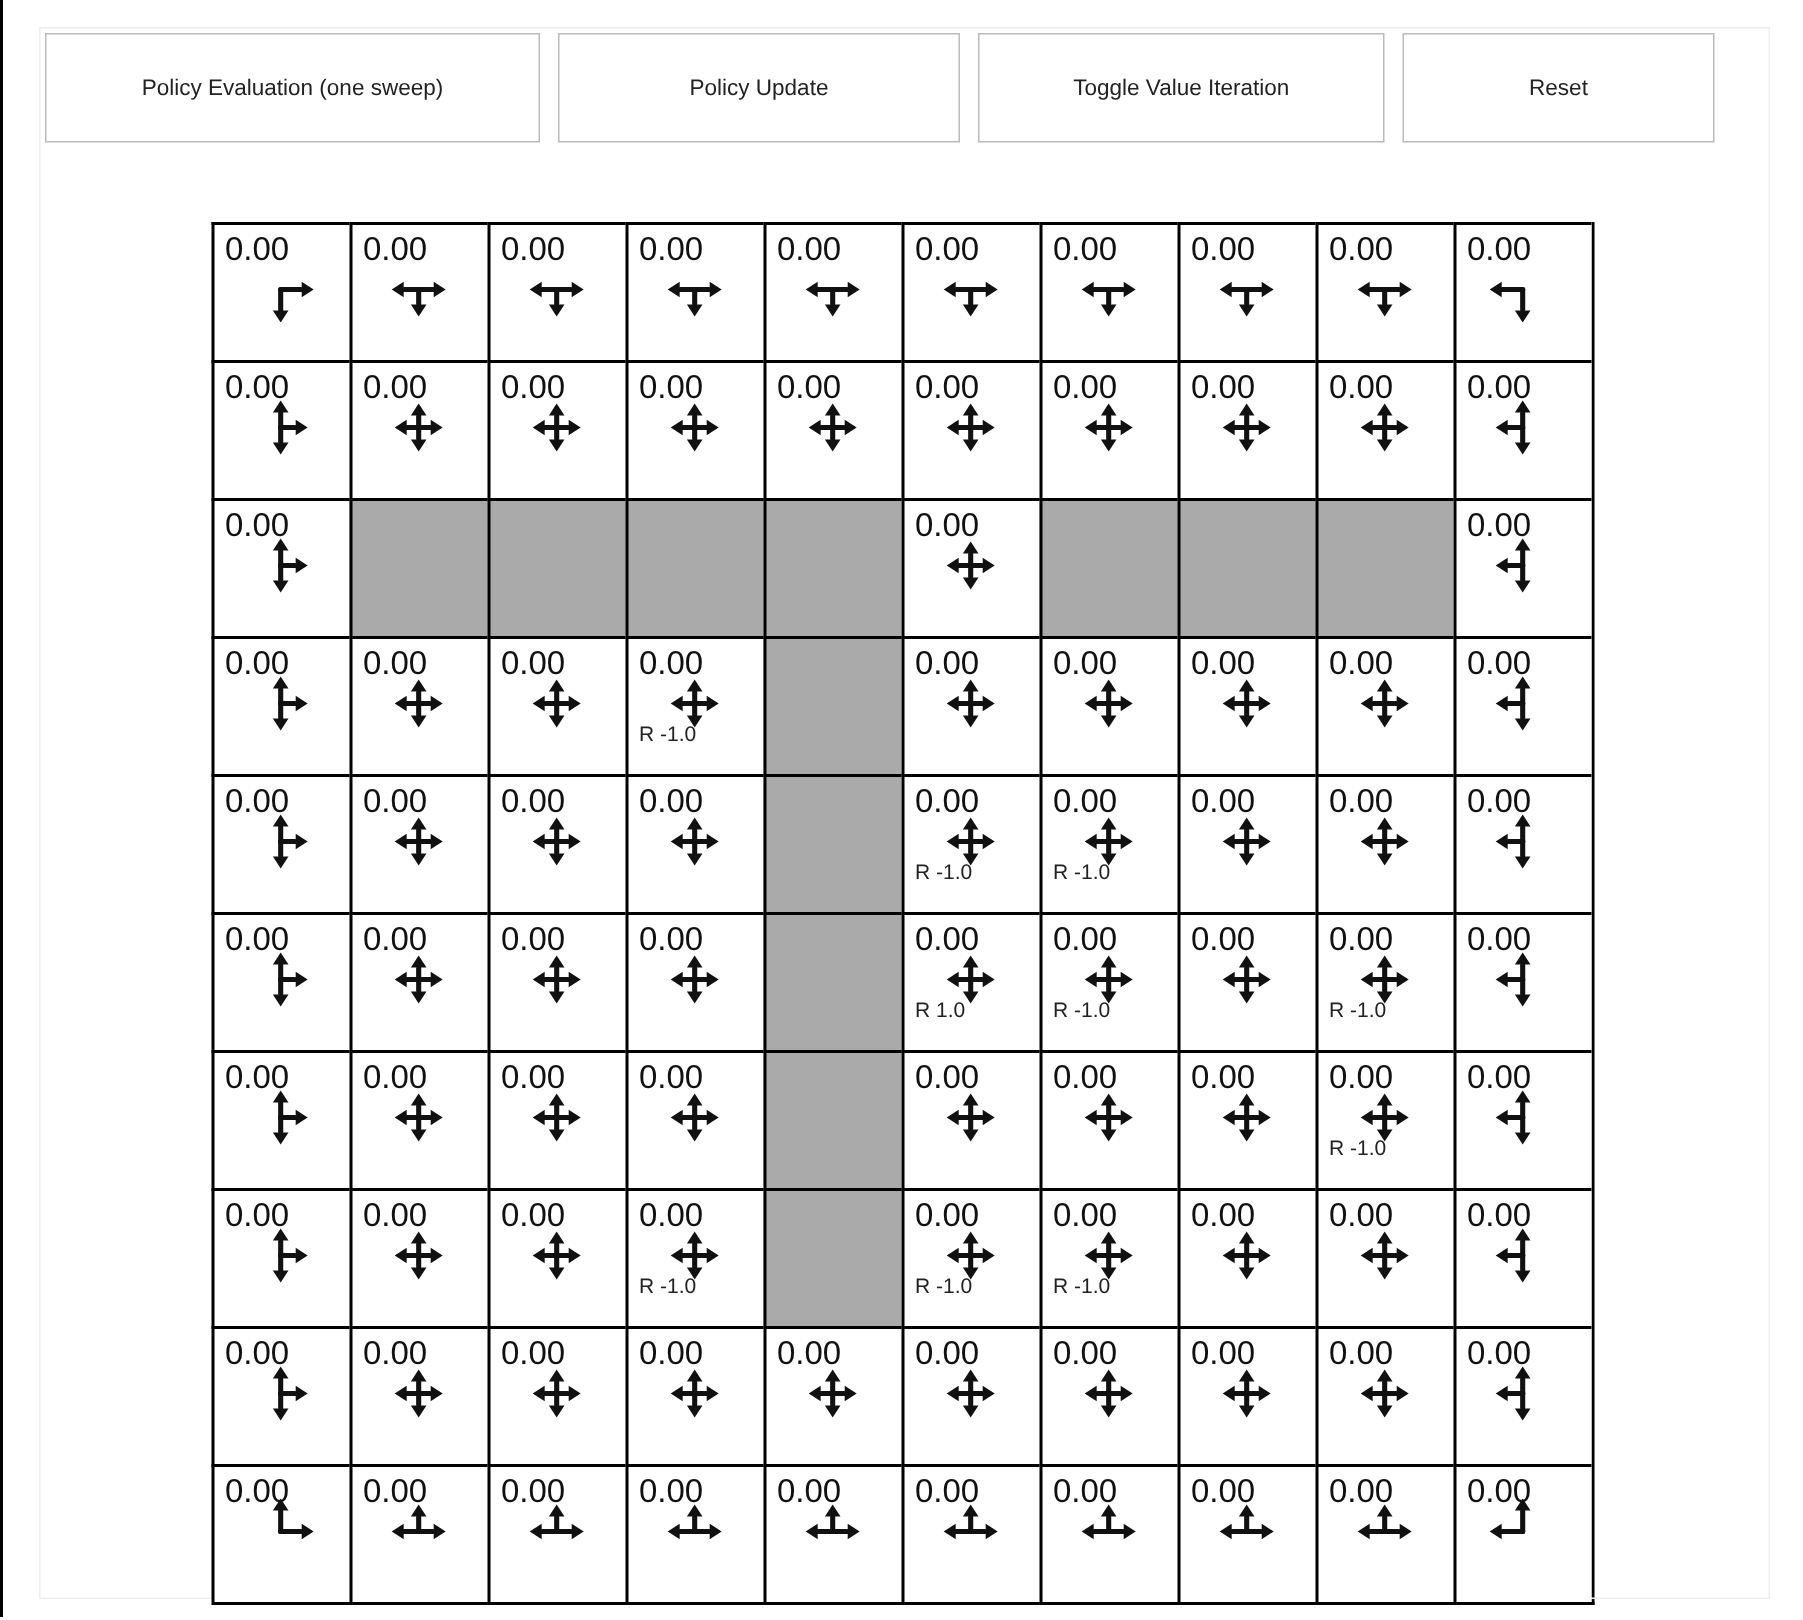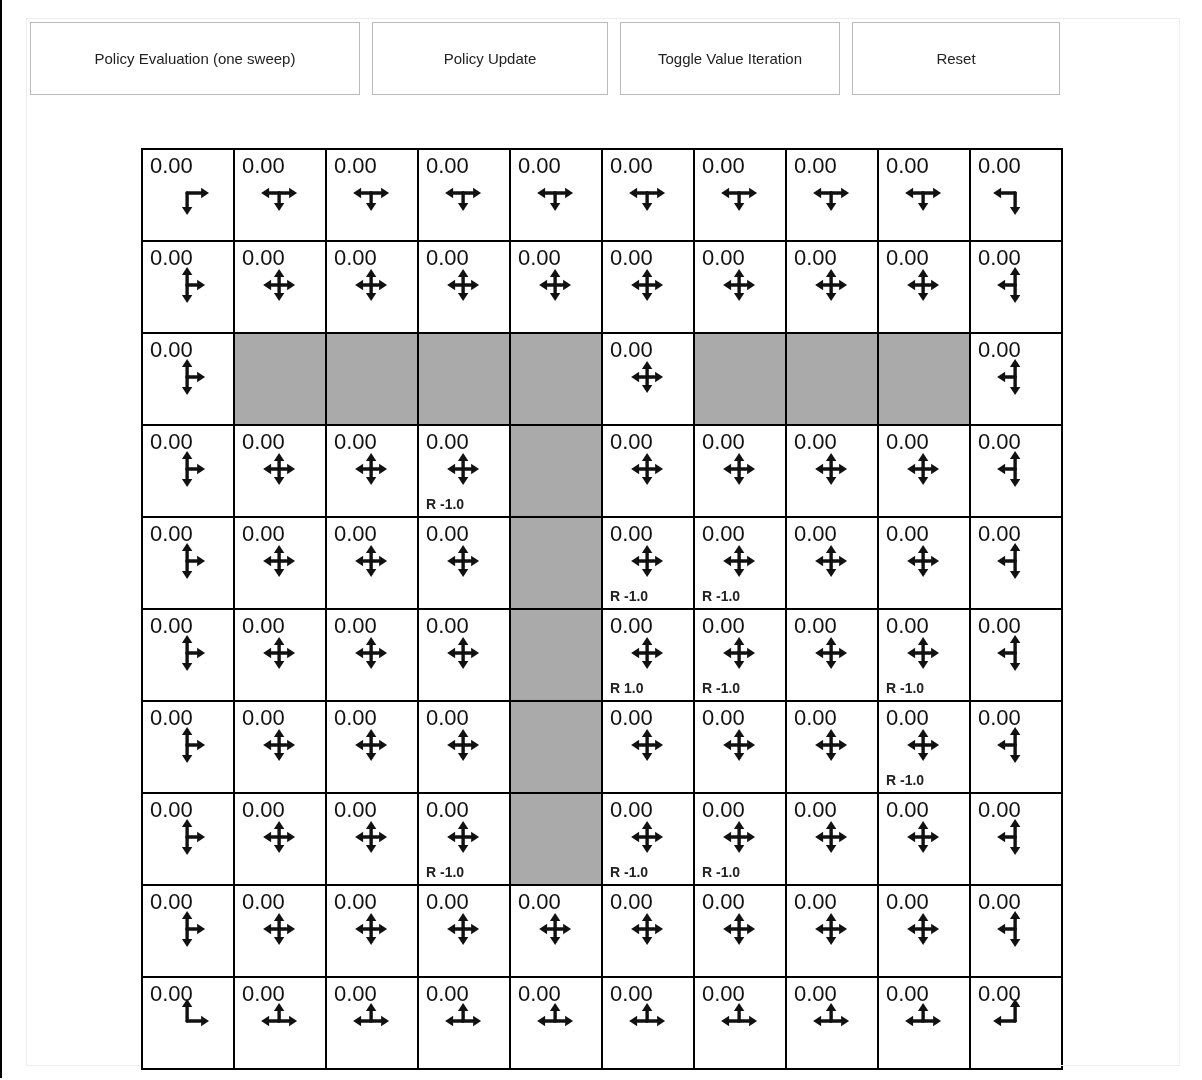--- a/index.html
+++ b/index.html
@@ -14,39 +14,38 @@
     border:1px solid #eeeeee;pointer-events:none;
   }
   .toolbar{
     display:flex;gap:12px;margin:22px 0 0 28px;position:relative;
   }
   .toolbar button{
     height:73px;background:#ffffff;border:1px solid #bbbbbb;
     font-family:"Liberation Sans", sans-serif;
     font-size:15px;color:#222222;cursor:pointer;padding:0 0;
   }
-  .btn-1{width:330px}.btn-2{width:236px}.btn-3{width:220px}.btn-4{width:208px}
+  .btn-1{width:330px}.btn-2{width:268px}.btn-3{width:271px}.btn-4{width:208px}
   .grid{
     display:grid;grid-template-columns:repeat(10,92px);
     grid-auto-rows:92px;width:fit-content;
     margin:53px auto 0;border-right:2px solid #000;border-bottom:2px solid #000;
   }
   .cell{
     box-sizing:border-box;width:92px;height:92px;position:relative;
     background:#ffffff;border-left:2px solid #000;border-top:2px solid #000;
   }
   .cell.wall{background:#aaaaaa;}
   .value{
     position:absolute;top:3px;left:7px;font-size:22px;color:#111111;
     white-space:nowrap;
   }
   .reward{
-    position:absolute;bottom:4px;left:7px;font-size:14px;color:#222222;
+    position:absolute;bottom:19px;left:7px;font-size:14px;color:#222222;
     white-space:nowrap;
-    font-weight:bold;
   }
   svg.arrows{position:absolute;top:21px;left:50%;transform:translateX(-52%);}
   svg.arrows line{stroke:#111111;stroke-width:3.4;stroke-linecap:round;}
   svg.arrows polygon{fill:#111111;}
 </style>
 </head>
 <body>
 
 <div class="panel-outline"></div>
 

